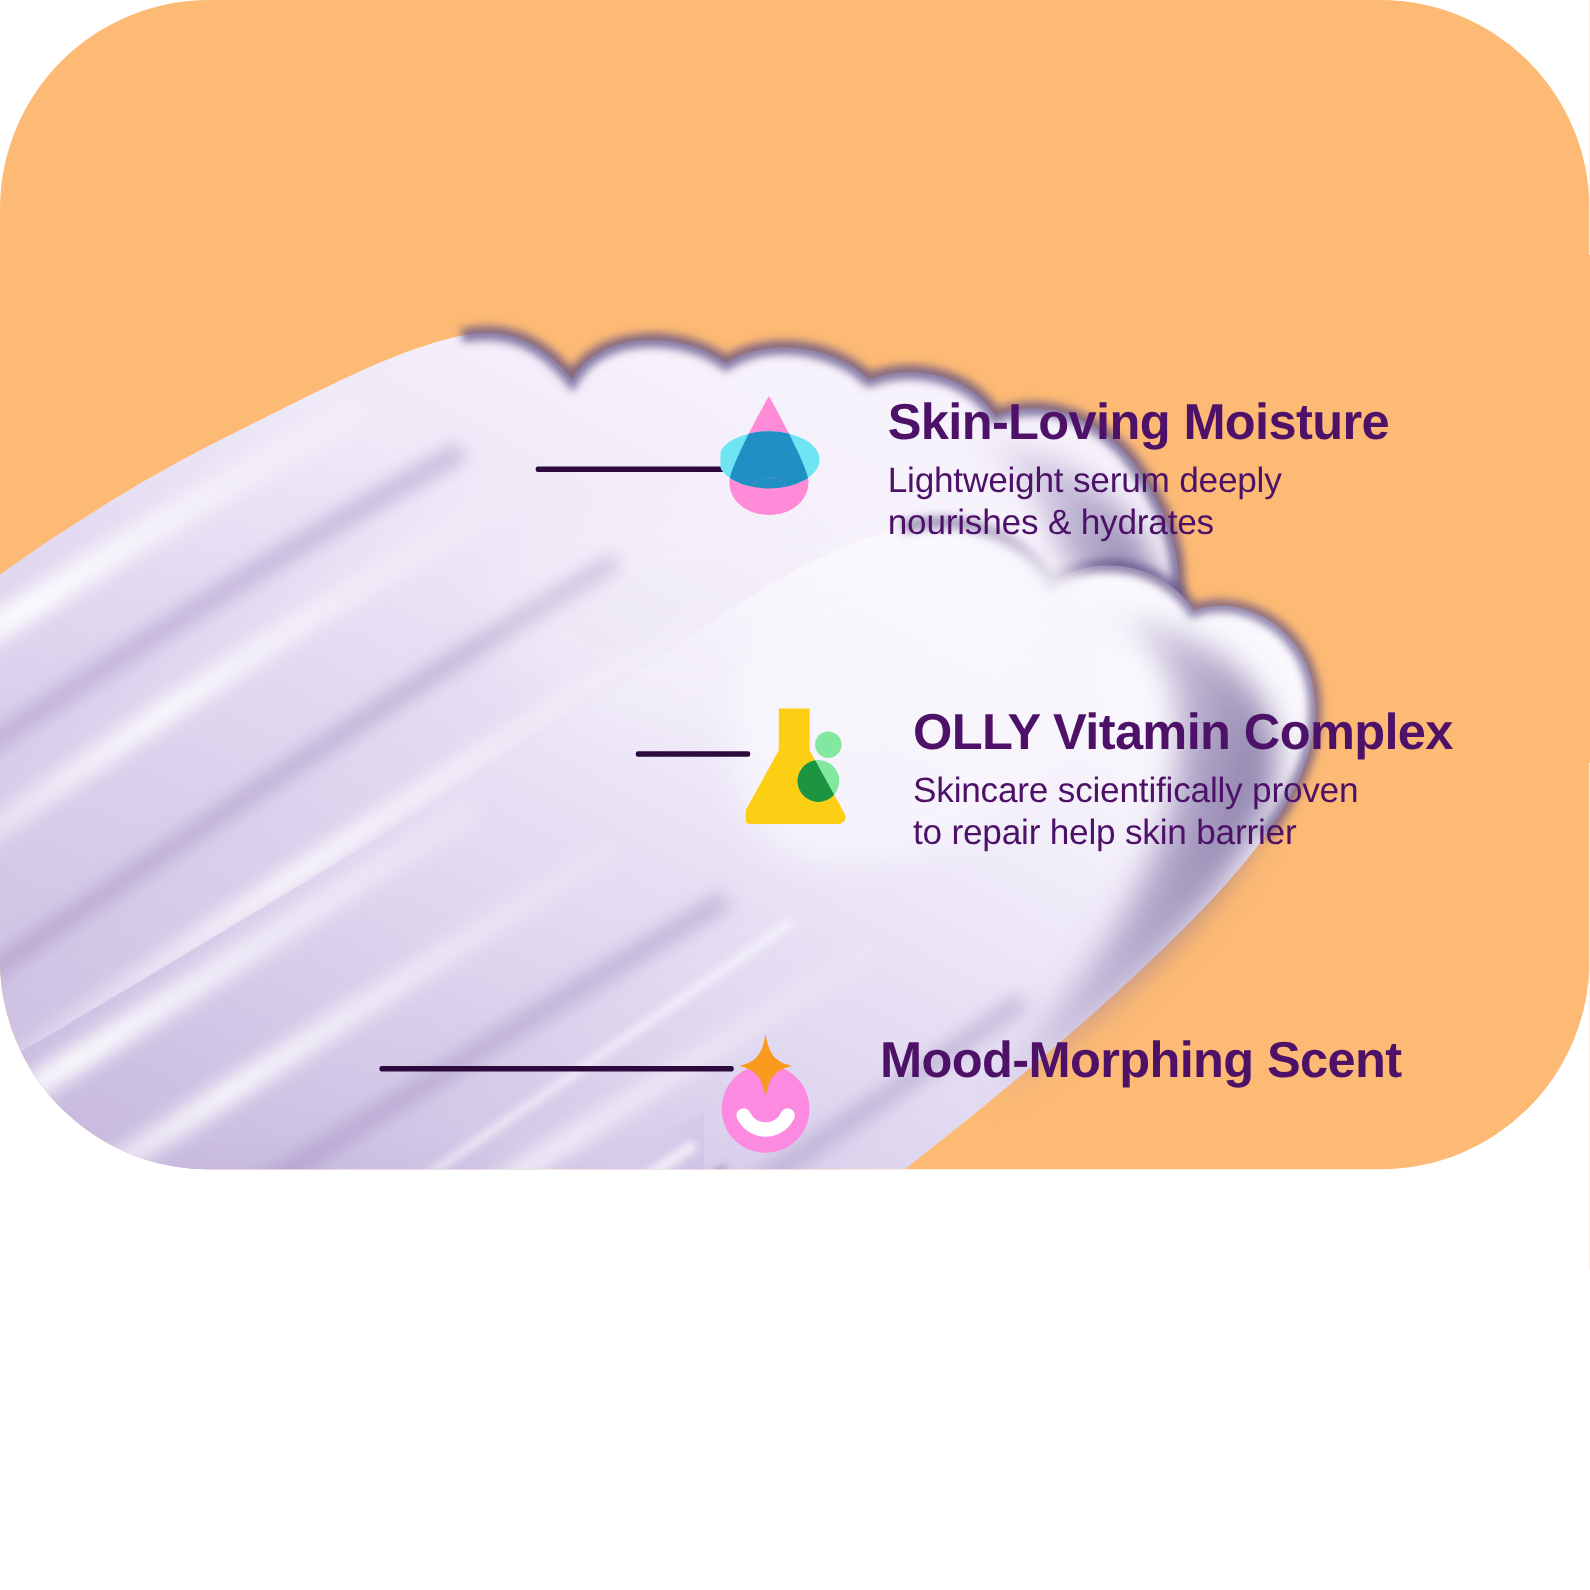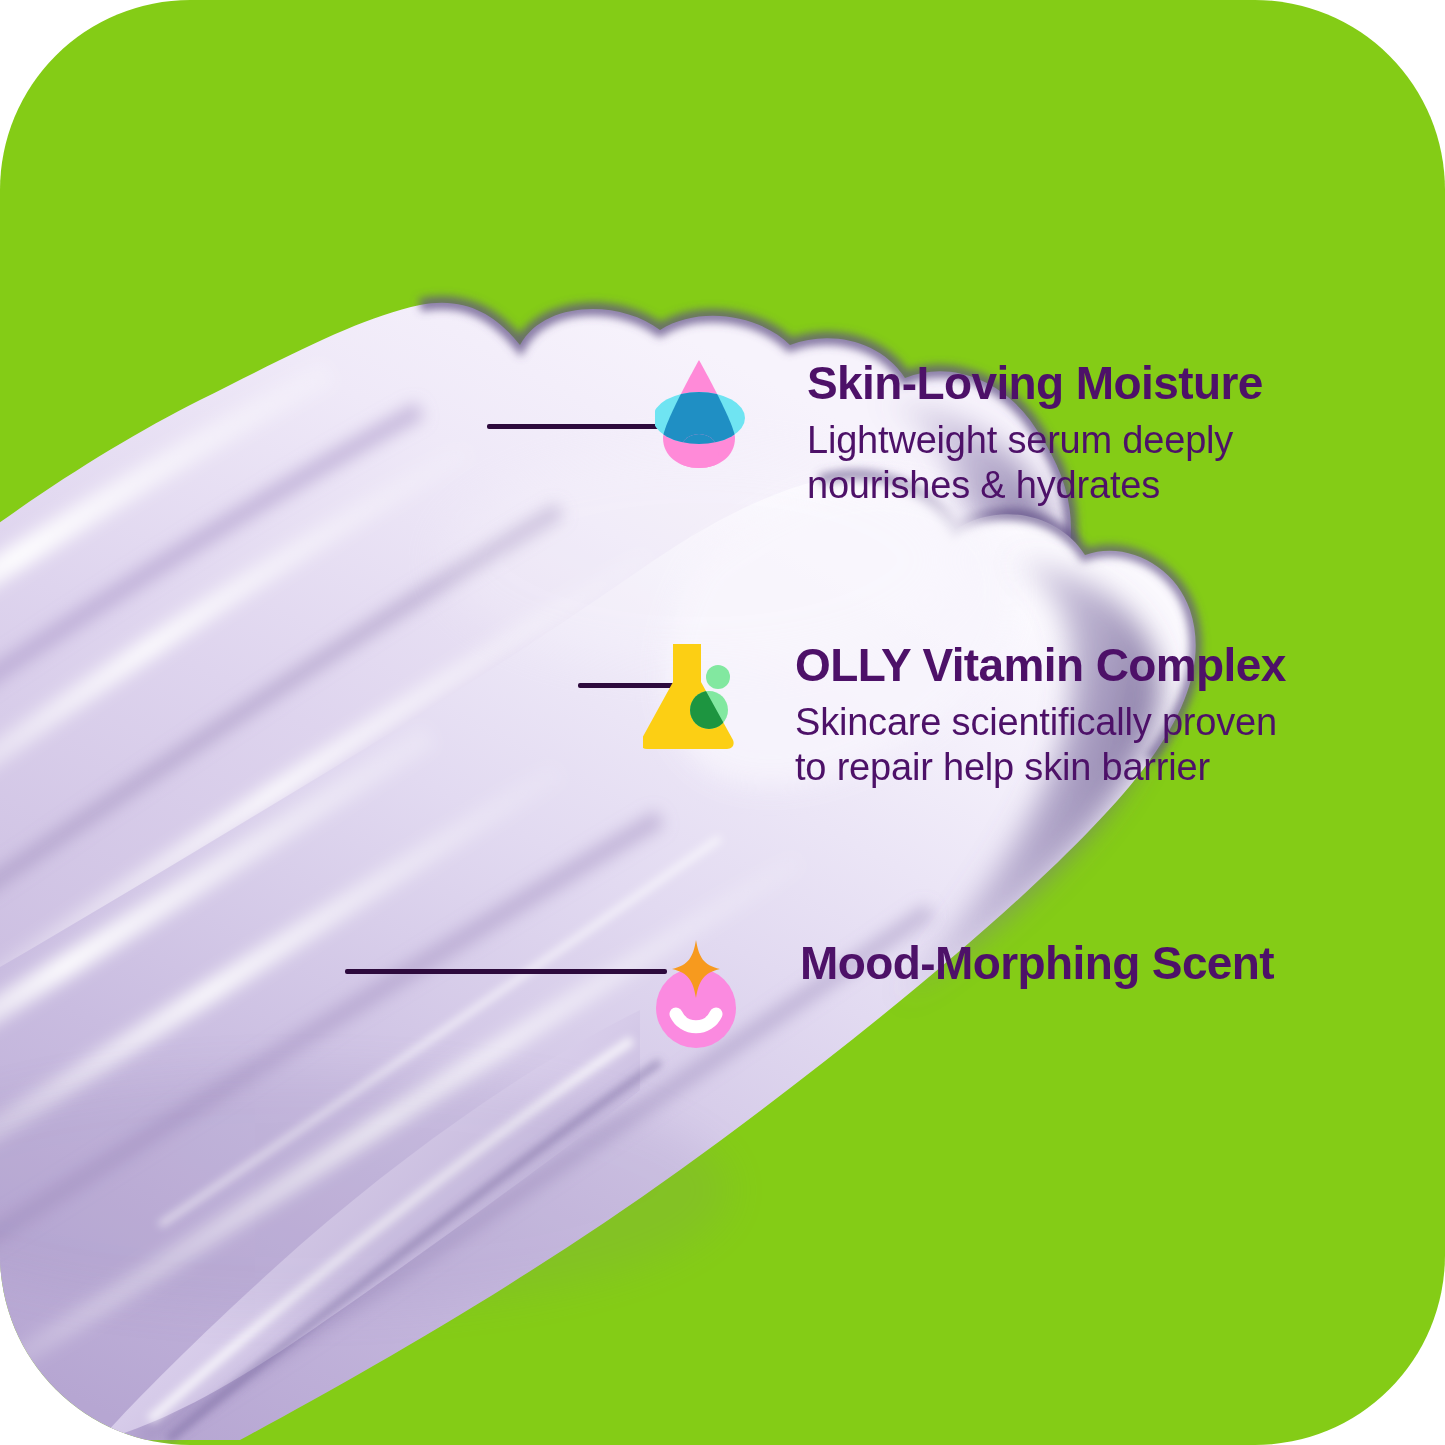--- a/index.html
+++ b/index.html
@@ -11,23 +11,23 @@
   body {
     width: 1445px;
     height: 1445px;
     font-family: "Liberation Sans", sans-serif;
     -webkit-font-smoothing: antialiased;
   }
 
   #card {
     position: relative;
     width: 1445px;
-    height: 1445px;
+    height: 1063px;
     border-radius: 190px;
-    background: #84cc16;
+    background: #fdba74;
     overflow: hidden;
     box-sizing: border-box;
   }
 
   
   #swatch {
     position: absolute;
     left: 0;
     top: 0;
     width: 1445px;
@@ -62,31 +62,31 @@
   .feature-title {
     font-size: 46px;
     font-weight: 700;
     letter-spacing: -0.6px;
     color: #4d1168;
     line-height: 1.0;
     white-space: nowrap;
     margin: 0 0 12px 0;
   }
   .feature-desc {
-    font-size: 38px;
+    font-size: 32px;
     font-weight: 400;
     color: #4d1168;
     line-height: 1.18;
     letter-spacing: -0.2px;
     margin: 0;
     white-space: pre-line;
   }
 
   #feature-0 { left: 655px; top: 358px; }
-  #feature-1 { left: 643px; top: 640px; }
+  #feature-1 { left: 678px; top: 640px; }
   #feature-2 { left: 648px; top: 900px; margin-top: 38px; }
 
   #leader-0 { left: 487px; top: 424px;  width: 192px; }
   #leader-1 { left: 578px; top: 683px;  width: 104px; }
   #leader-2 { left: 345px; top: 969px;  width: 322px; }
 </style>
 </head>
 <body>
 
 <div id="card">

